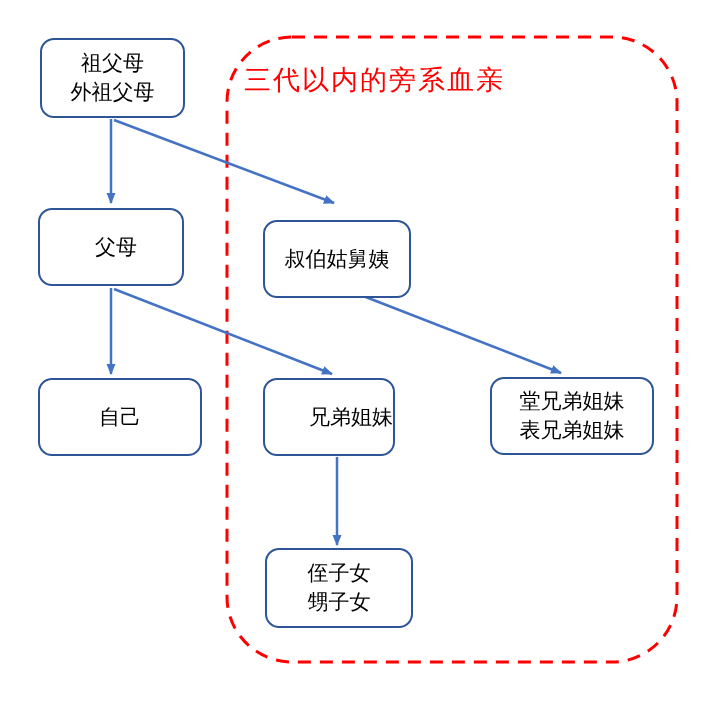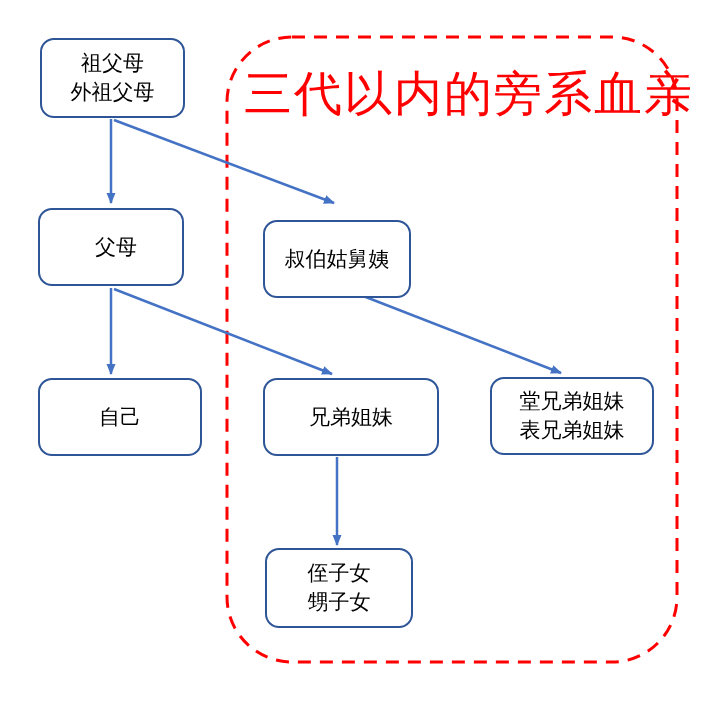--- a/index.html
+++ b/index.html
@@ -15,21 +15,21 @@
     position: absolute;
     left: 0; top: 0;
     width: 720px; height: 720px;
   }
   .diagram-title {
     position: absolute;
     left: 244px;
     top: 62px;
     width: 420px;
     text-align: left;
-    font-size: 48px;
+    font-size: 27px;
     letter-spacing: 2px;
     color: #FF0000;
     white-space: nowrap;
   }
   .node {
     position: absolute;
     box-sizing: border-box;
     border: 2.5px solid #2E5597;
     border-radius: 14px;
     background: #FFFFFF;
@@ -79,21 +79,21 @@
   </div>
 
   <div class="node" style="left:263px; top:220px; width:148px; height:78px;">
     <span class="label">叔伯姑舅姨</span>
   </div>
 
   <div class="node" style="left:38px; top:378px; width:164px; height:78px;">
     <span class="label">自己</span>
   </div>
 
-  <div class="node" style="left:263px; top:378px; width:176px; height:78px;">
+  <div class="node" style="left:263px; top:378px; width:132px; height:78px;justify-content:flex-end;">
     <span class="label">兄弟姐妹</span>
   </div>
 
   <div class="node" style="left:490px; top:377px; width:164px; height:78px;">
     <span class="label">堂兄弟姐妹
 表兄弟姐妹</span>
   </div>
 
   <div class="node" style="left:265px; top:548px; width:148px; height:80px;">
     <span class="label">侄子女

